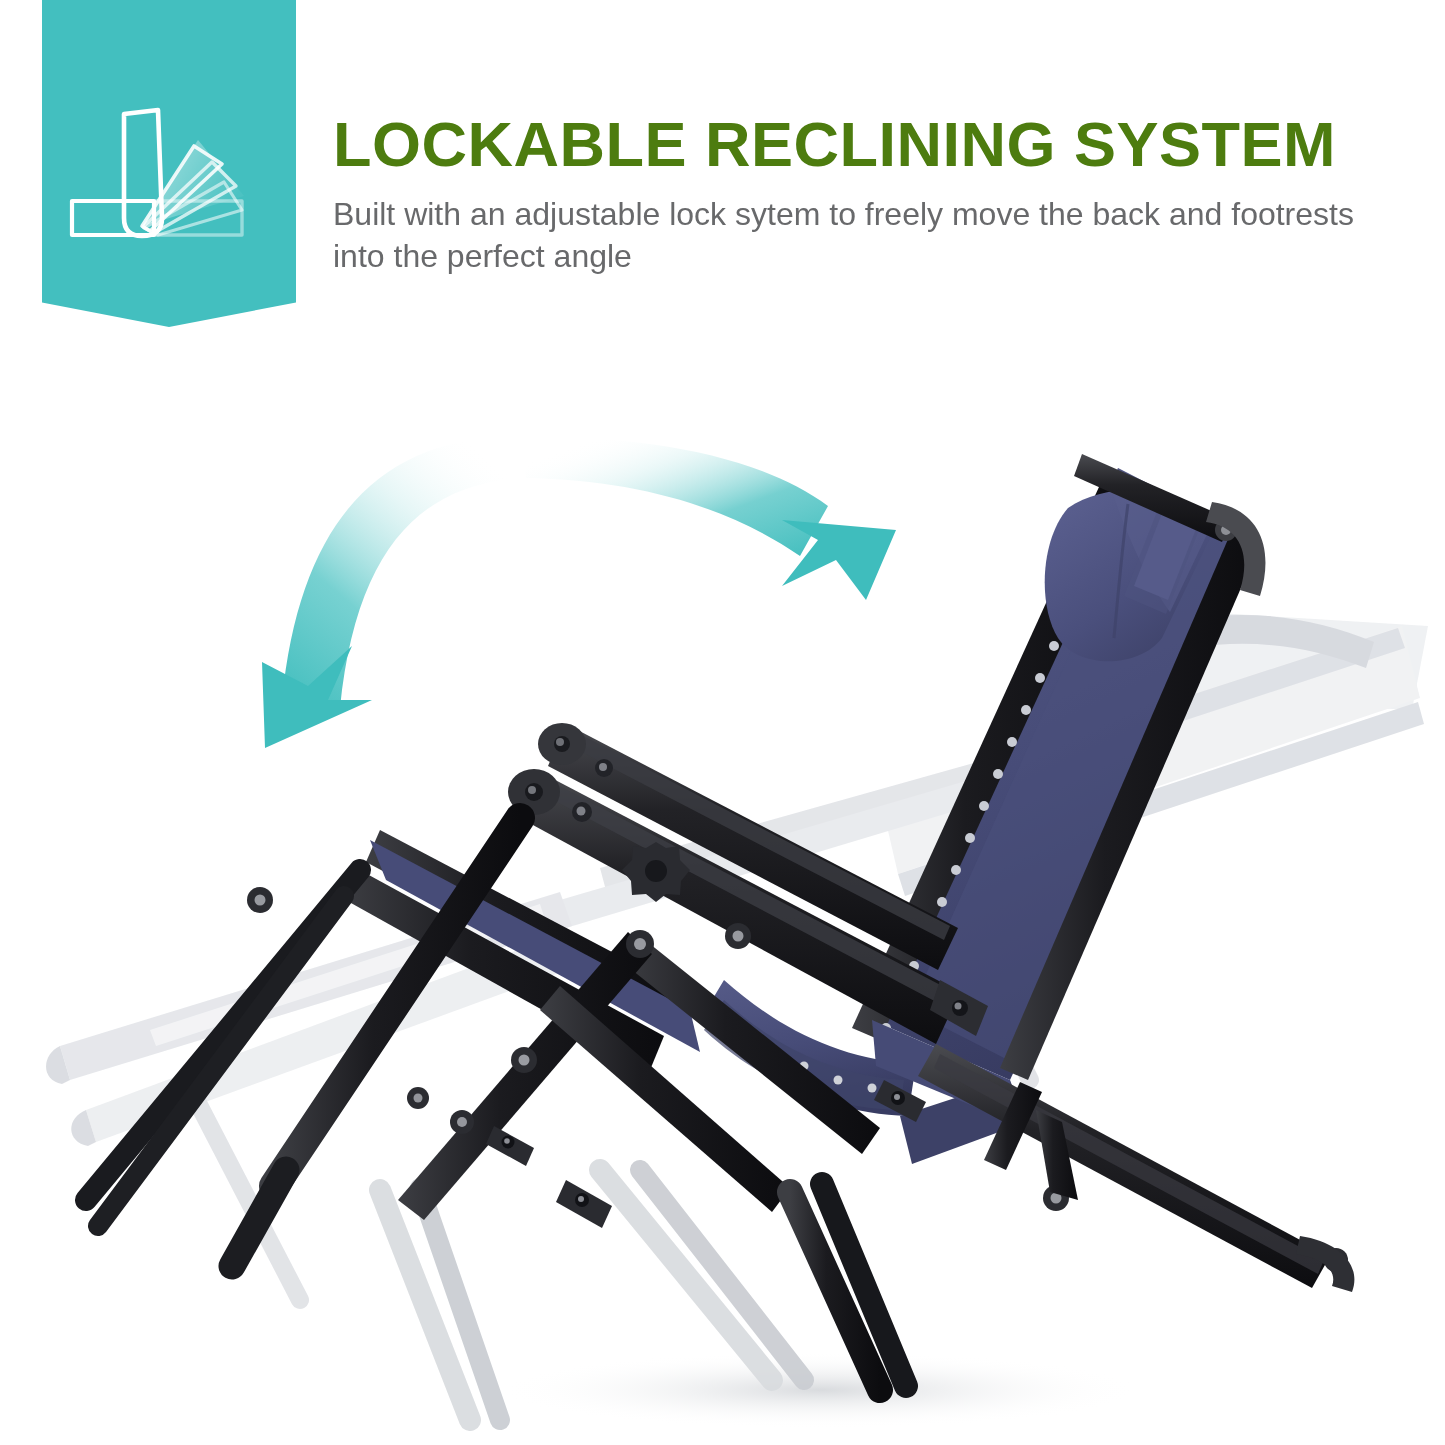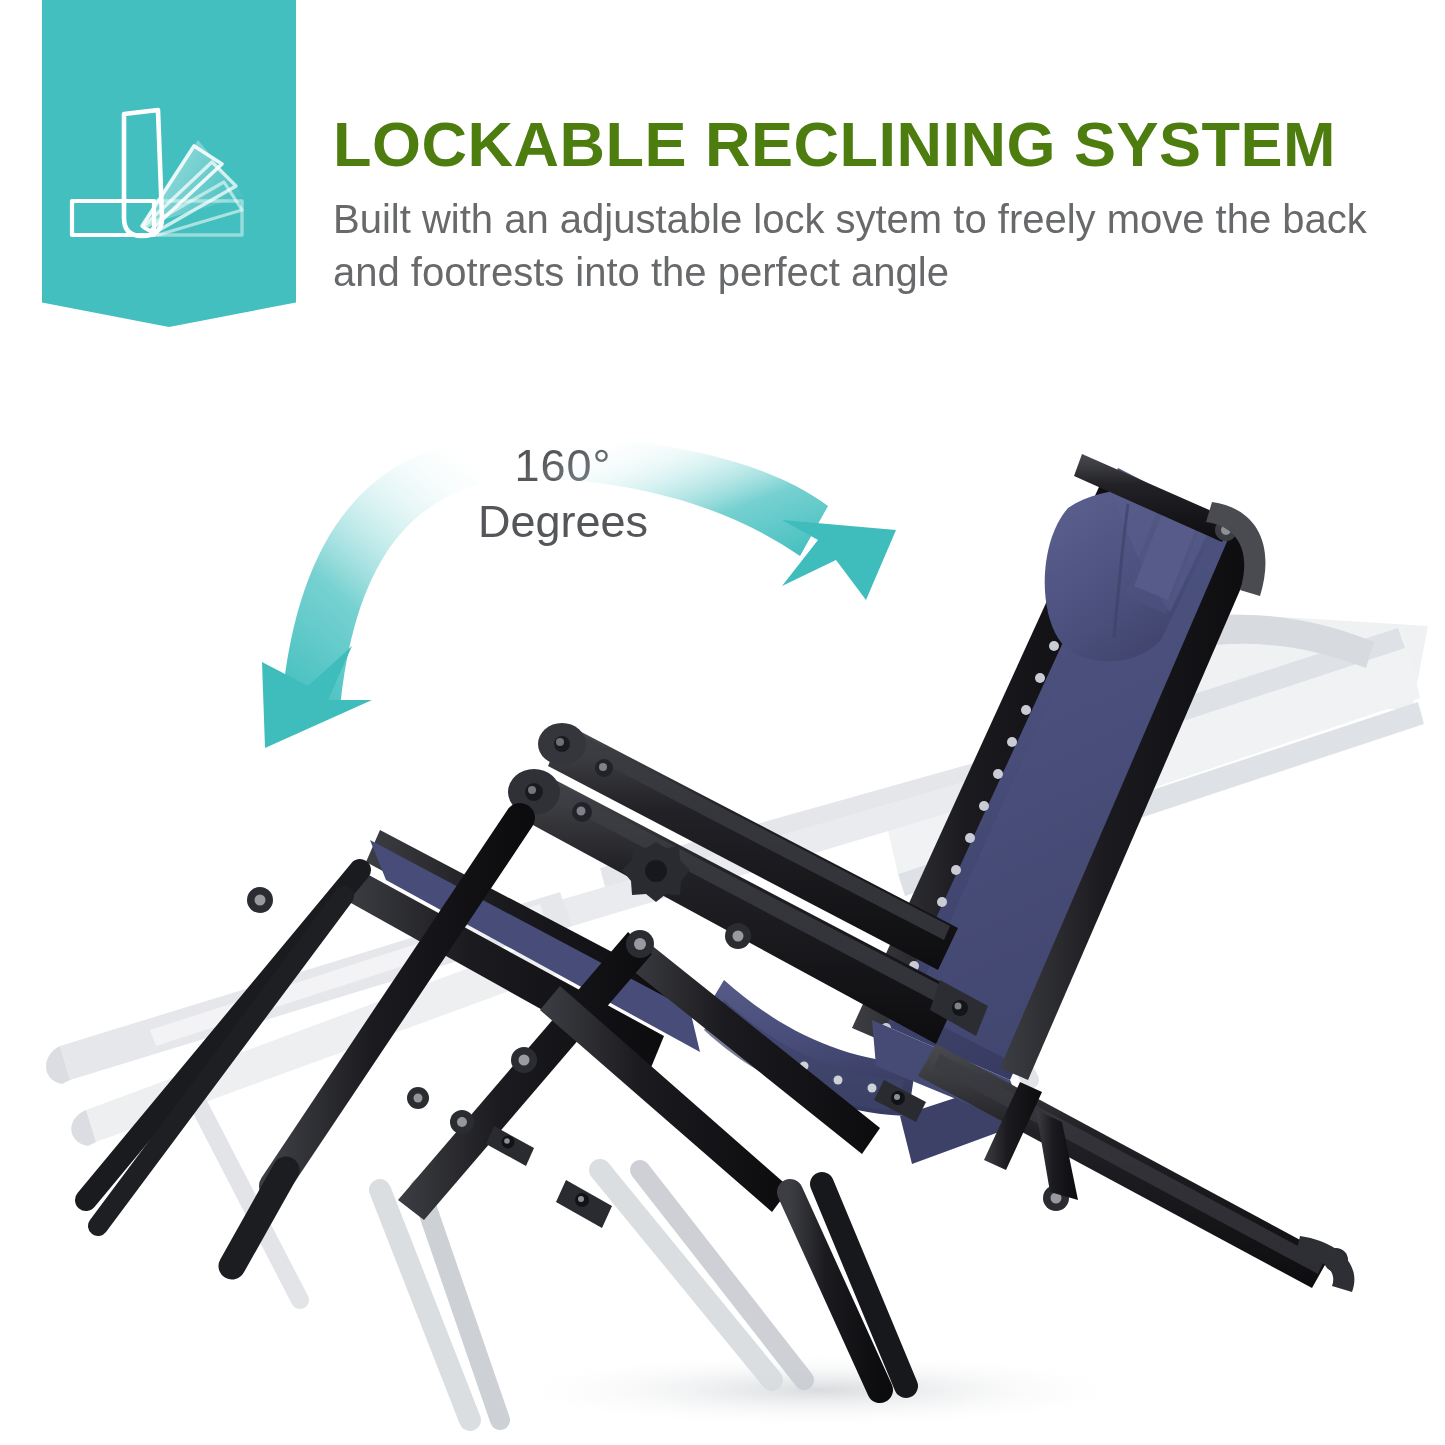--- a/index.html
+++ b/index.html
@@ -31,21 +31,21 @@
     font-size:63px;
     font-weight:700;
     letter-spacing:0.5px;
     line-height:1.03;
     white-space:nowrap;
     font-family:"Liberation Sans", sans-serif;
   }
   .subtitle{
     margin-top:16px;
     color:#68696b;
-    font-size:40px;
+    font-size:32px;
     font-weight:300;
     line-height:1.32;
     max-width:1090px;
     font-family:"Liberation Sans", sans-serif;
   }
 
   
   .angle-label{
     position:absolute;left:468px;top:438px;
     color:#55565a;
@@ -96,24 +96,20 @@
 
       <path d="M58 14 L92 10 L96 118 Q96 136 76 136 Q58 136 58 118 Z" fill="none" stroke="#ffffff" stroke-width="4.6" stroke-linejoin="round"></path>
     </svg>
   </div>
 
   <div class="head-text">
     <div class="title" style="color: #4d7c0f;">LOCKABLE RECLINING SYSTEM</div>
     <div class="subtitle" style="color: rgb(104, 105, 107);">Built with an adjustable lock sytem to freely move the back and footrests into the perfect angle</div>
   </div>
 
-  <div class="angle-label" style="color: rgb(85, 86, 90);">
-    <div class="angle-deg">160°</div>
-    <div>Degrees</div>
-  </div>
 
   <svg class="arc-wrap" viewBox="0 0 1000 420">
     <defs>
       <linearGradient id="arcGradL" x1="0" y1="1" x2="0.75" y2="0">
         <stop offset="0%" stop-color="#3fbdbd" stop-opacity="1"></stop>
         <stop offset="38%" stop-color="#5fc9c9" stop-opacity="0.85"></stop>
         <stop offset="72%" stop-color="#b9e7e7" stop-opacity="0.35"></stop>
         <stop offset="100%" stop-color="#ffffff" stop-opacity="0"></stop>
       </linearGradient>
       <linearGradient id="arcGradR" x1="1" y1="1" x2="0.15" y2="0.1">

